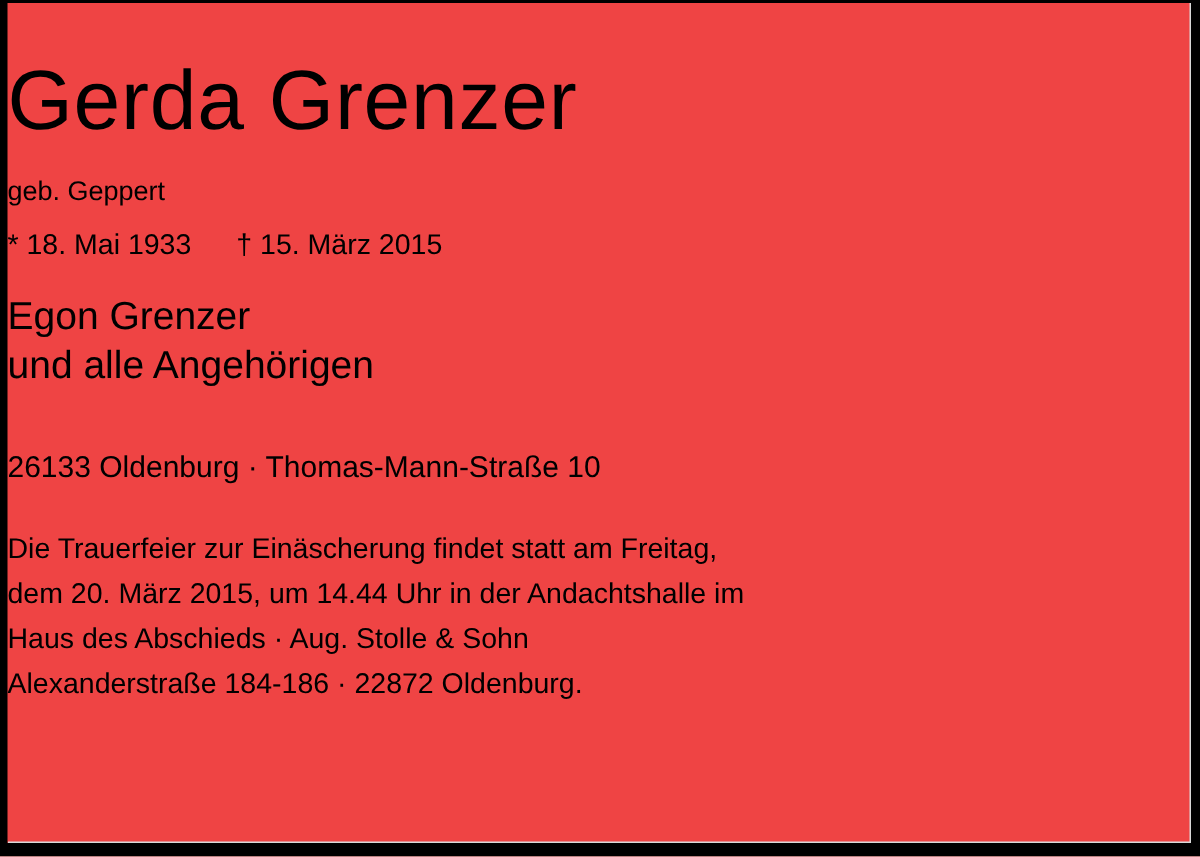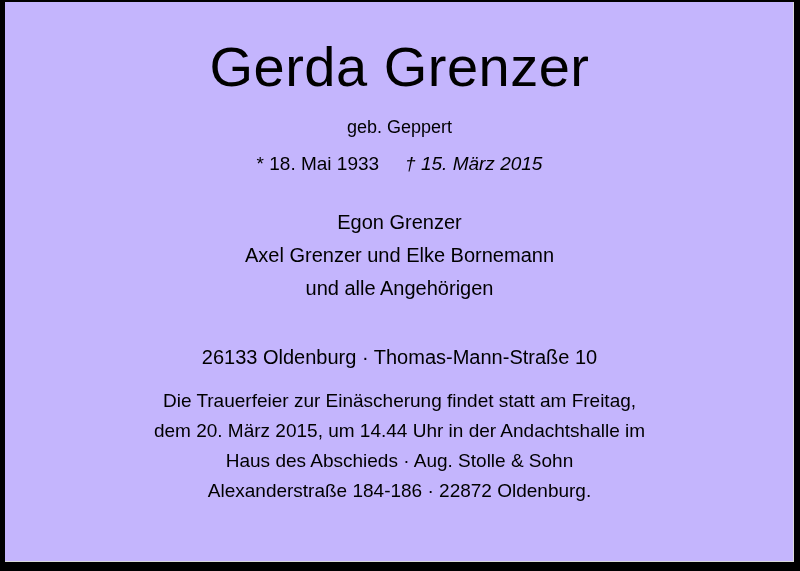--- a/index.html
+++ b/index.html
@@ -5,92 +5,91 @@
   html, body {
     margin: 0;
     padding: 0;
     background: #ffffff;
   }
   .obituary-page {
     position: relative;
     width: 800px;
     height: 571px;
     box-sizing: border-box;
-    background: #c4b5fd;
+    background: #ef4444;
     border-top: 2px solid #000000;
     border-left: 5px solid #000000;
     border-right: 6px solid #000000;
     border-bottom: 9px solid #000000;
     box-shadow: inset -1px -1px 0 #d9d9d9;
     overflow: hidden;
     font-family: "Liberation Sans", "DejaVu Sans", sans-serif;
     color: #000000;
-    text-align: center;
+    text-align: left;
   }
   .deceased-name {
     margin: 34px 0 0 0;
     font-size: 56px;
     font-weight: 400;
     line-height: 1.1;
     letter-spacing: 0.5px;
   }
   .maiden-name {
     margin-top: 19px;
     font-size: 18px;
     line-height: 20px;
   }
   .dates-line {
     margin-top: 17px;
     font-size: 19px;
     line-height: 20px;
   }
   .dates-line .birth-date {
+    margin-right: 14px;
   }
   .dates-line .death-date {
-    margin-left: 26px;
-    font-style: italic;
+    margin-left: 16px;
   }
   .farewell-line {
     margin-top: 37px;
     font-size: 19px;
     line-height: 20px;
   }
   .mourners-block {
-    margin-top: 32px;
-    font-size: 20px;
+    margin-top: 20px;
+    font-size: 26px;
     line-height: 33px;
   }
   .address-line {
     margin-top: 41px;
     font-size: 20px;
     line-height: 22px;
   }
   .funeral-block {
-    margin-top: 18px;
+    margin-top: 29px;
     font-size: 19px;
     line-height: 30px;
   }
 </style>
 </head>
 <body>
 
 <div class="obituary-page">
 
   <h1 class="deceased-name">Gerda Grenzer</h1>
 
   <div class="maiden-name">geb. Geppert</div>
 
   <div class="dates-line">
     <span class="birth-date">* 18. Mai 1933</span><span class="death-date">† 15. März 2015</span>
   </div>
 
 
   <div class="mourners-block">
     <div>Egon Grenzer</div>
-    <div>Axel Grenzer und Elke Bornemann</div>
     <div>und alle Angehörigen</div>
   </div>
 
   <div class="address-line">26133 Oldenburg · Thomas-Mann-Straße 10</div>
 
   <div class="funeral-block">
     <div>Die Trauerfeier zur Einäscherung findet statt am Freitag,</div>
     <div>dem 20. März 2015, um 14.44 Uhr in der Andachtshalle im</div>
     <div>Haus des Abschieds · Aug. Stolle &amp; Sohn</div>
     <div>Alexanderstraße 184-186 · 22872 Oldenburg.</div>

